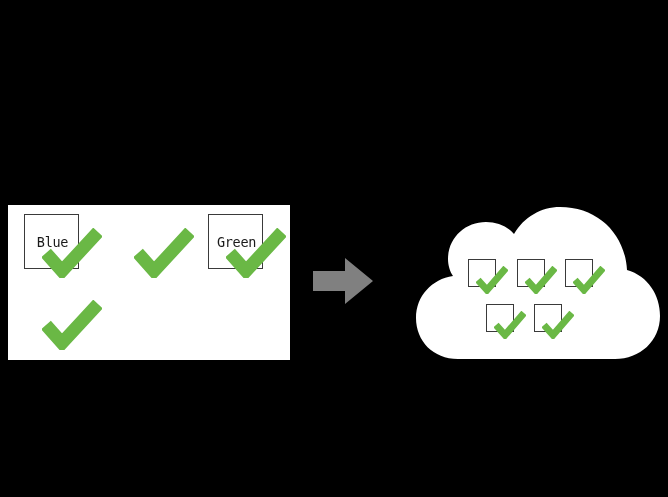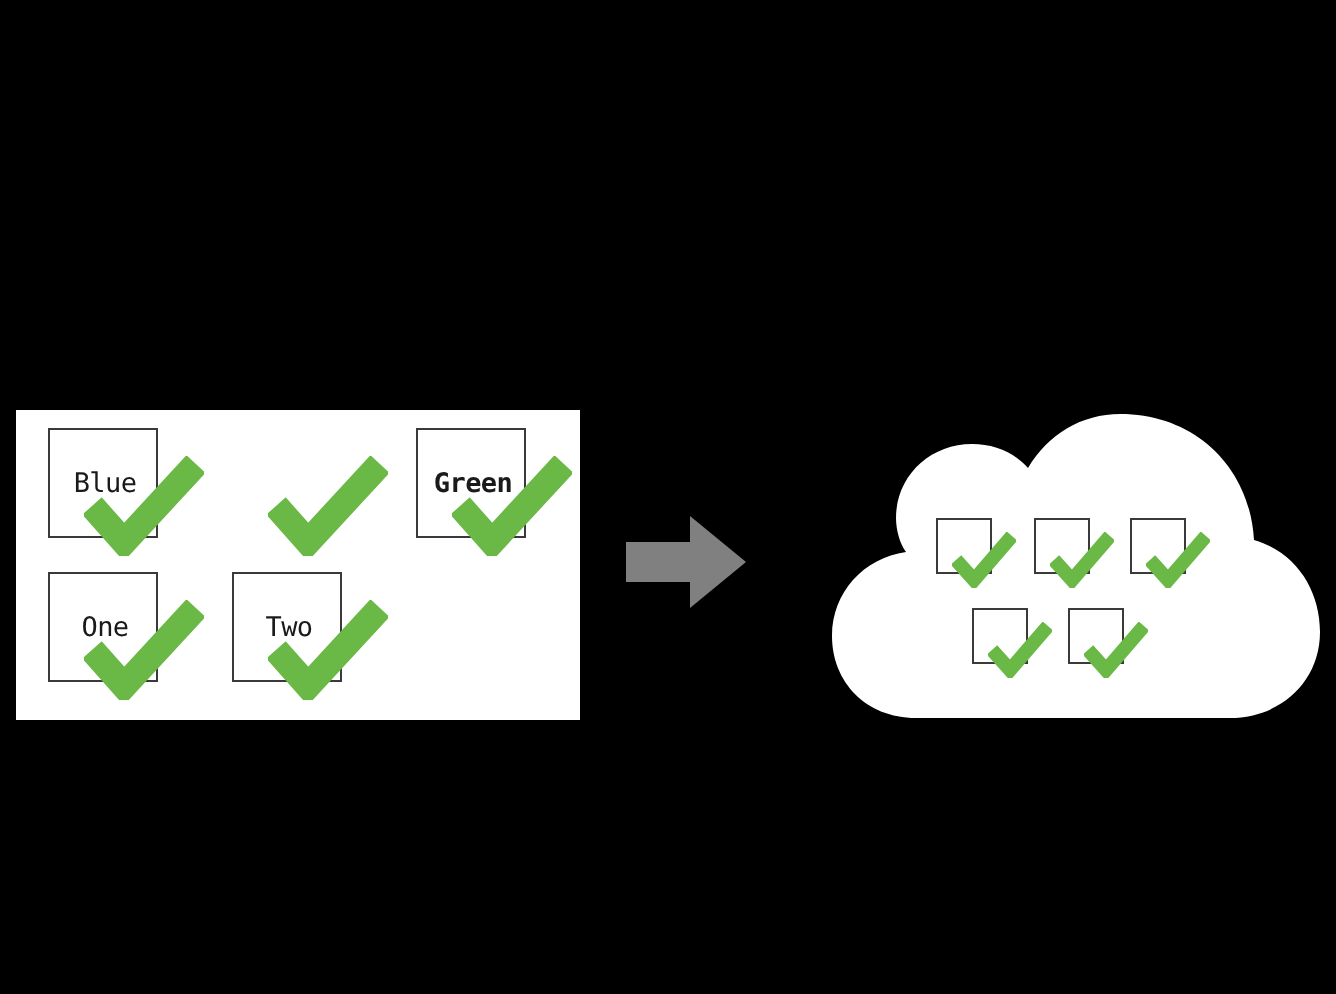--- a/index.html
+++ b/index.html
@@ -43,21 +43,21 @@
     height: 155px;
   }
 
   .labelled-item {
     position: absolute;
     width: 78px;
     height: 62px;
   }
   .labelled-item.c0 { left: 16px; }
   .labelled-item.c1 { left: 108px; }
-  .labelled-item.c2 { left: 200px; font-weight: bold; }
+  .labelled-item.c2 { left: 200px; }
   .labelled-item.r0 { top: 9px; }
   .labelled-item.r1 { top: 81px; }
 
   .labelled-box {
     position: absolute;
     left: 0;
     top: 0;
     width: 55px;
     height: 55px;
     box-sizing: border-box;
@@ -179,40 +179,27 @@
           <span class="box-label">Green</span>
         </div>
         <div class="tick-wrap">
           <svg viewBox="0 0 60 50" width="60" height="50" aria-hidden="true">
             <path d="M 4 25 L 20 43 L 56 4" fill="none" stroke="#6ab845" stroke-width="13" stroke-linecap="butt" stroke-linejoin="miter"></path>
           </svg>
         </div>
       </div>
 
       <div class="labelled-item r1 c0">
-        <div class="labelled-box">
-          <span class="box-label">One</span>
-        </div>
-        <div class="tick-wrap">
-          <svg viewBox="0 0 60 50" width="60" height="50" aria-hidden="true">
-            <path d="M 4 25 L 20 43 L 56 4" fill="none" stroke="#6ab845" stroke-width="13" stroke-linecap="butt" stroke-linejoin="miter"></path>
-          </svg>
-        </div>
-      </div>
-
-      <div class="labelled-item r1 c1">
-        <div class="labelled-box">
-          <span class="box-label">Two</span>
-        </div>
-        <div class="tick-wrap">
-          <svg viewBox="0 0 60 50" width="60" height="50" aria-hidden="true">
-            <path d="M 4 25 L 20 43 L 56 4" fill="none" stroke="#6ab845" stroke-width="13" stroke-linecap="butt" stroke-linejoin="miter"></path>
-          </svg>
-        </div>
-      </div>
+        <div class="tick-wrap">
+          <svg viewBox="0 0 60 50" width="60" height="50" aria-hidden="true">
+            <path d="M 4 25 L 20 43 L 56 4" fill="none" stroke="#6ab845" stroke-width="13" stroke-linecap="butt" stroke-linejoin="miter"></path>
+          </svg>
+        </div>
+      </div>
+
 
 
     </div>
   </div>
 
   <div class="transfer-arrow">
     <svg viewBox="0 0 60 46" width="60" height="46" aria-hidden="true">
       <path d="M 0 13 L 32 13 L 32 0 L 60 23 L 32 46 L 32 33 L 0 33 Z" fill="#808080"></path>
     </svg>
   </div>

